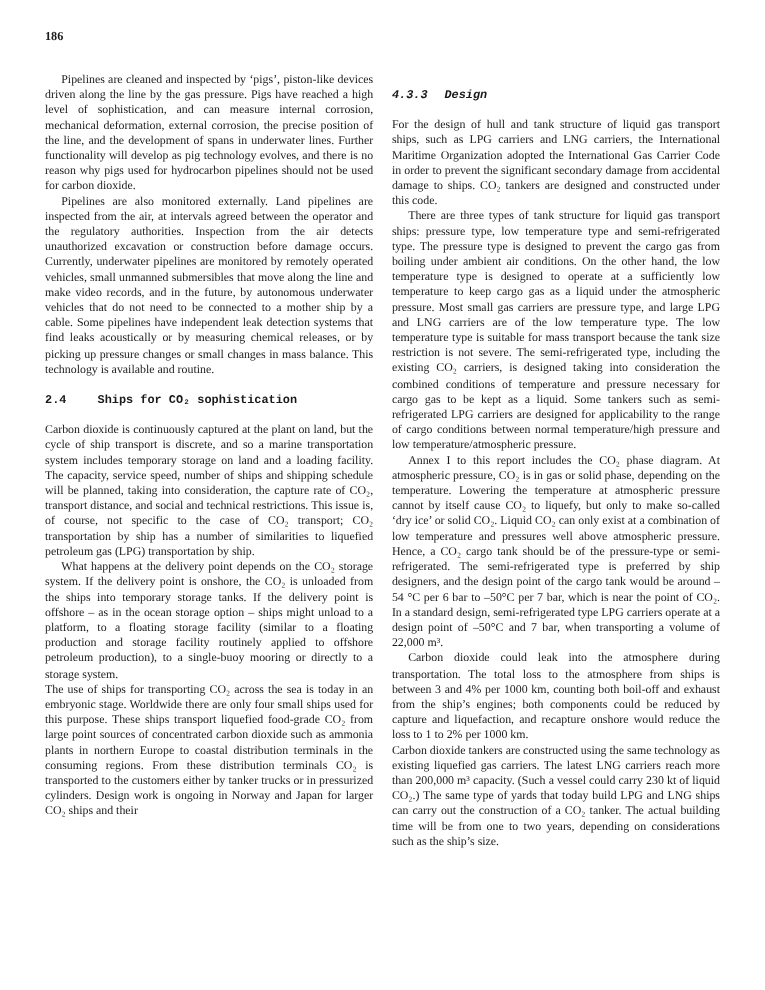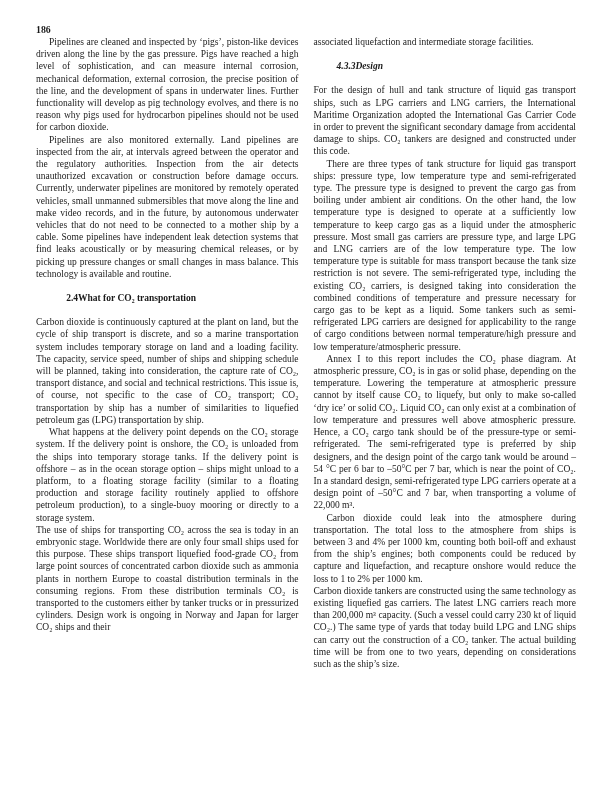--- a/index.html
+++ b/index.html
@@ -17,20 +17,21 @@
     font-family: "Liberation Serif", "DejaVu Serif", serif;
     color: #1a1a1a;
     overflow: hidden;
   }
   .page-header {
     display: flex;
     justify-content: space-between;
     align-items: baseline;
     font-size: 9.8px;
     line-height: 12px;
+    margin-bottom: 22px;
   }
   .page-number {
     font-weight: bold;
   }
   .running-title {
     font-style: italic;
   }
   .columns {
     display: flex;
     gap: 15px;
@@ -44,21 +45,22 @@
   .para {
     margin: 0;
   }
   .para.indent {
     text-indent: 13px;
   }
   .heading {
     display: flex;
     font-weight: bold;
     margin: 12px 0 12px 0;
-    text-align: right;
+    text-align: left;
+    font-family: Liberation Mono, monospace;
   }
   .heading .sec-num {
     width: 42px;
     flex: 0 0 42px;
   }
   .heading.italic .sec-num,
   .heading.italic .sec-title {
     font-style: italic;
   }
 </style>
@@ -72,33 +74,32 @@
   </div>
 
   <div class="columns">
 
     <div class="col">
       <p class="para indent">Pipelines are cleaned and inspected by ‘pigs’, piston-like devices driven along the line by the gas pressure. Pigs have reached a high level of sophistication, and can measure internal corrosion, mechanical deformation, external corrosion, the precise position of the line, and the development of spans in underwater lines. Further functionality will develop as pig technology evolves, and there is no reason why pigs used for hydrocarbon pipelines should not be used for carbon dioxide.</p>
       <p class="para indent">Pipelines are also monitored externally. Land pipelines are inspected from the air, at intervals agreed between the operator and the regulatory authorities. Inspection from the air detects unauthorized excavation or construction before damage occurs. Currently, underwater pipelines are monitored by remotely operated vehicles, small unmanned submersibles that move along the line and make video records, and in the future, by autonomous underwater vehicles that do not need to be connected to a mother ship by a cable. Some pipelines have independent leak detection systems that find leaks acoustically or by measuring chemical releases, or by picking up pressure changes or small changes in mass balance. This technology is available and routine.</p>
 
       <div class="heading">
         <span class="sec-num">2.4</span>
-        <span class="sec-title">What for CO₂ transportation</span>
+        <span class="sec-title">Ships for CO₂ sophistication</span>
       </div>
 
 
       <p class="para">Carbon dioxide is continuously captured at the plant on land, but the cycle of ship transport is discrete, and so a marine transportation system includes temporary storage on land and a loading facility. The capacity, service speed, number of ships and shipping schedule will be planned, taking into consideration, the capture rate of CO₂, transport distance, and social and technical restrictions. This issue is, of course, not specific to the case of CO₂ transport; CO₂ transportation by ship has a number of similarities to liquefied petroleum gas (LPG) transportation by ship.</p>
       <p class="para indent">What happens at the delivery point depends on the CO₂ storage system. If the delivery point is onshore, the CO₂ is unloaded from the ships into temporary storage tanks. If the delivery point is offshore – as in the ocean storage option – ships might unload to a platform, to a floating storage facility (similar to a floating production and storage facility routinely applied to offshore petroleum production), to a single-buoy mooring or directly to a storage system.</p>
 
 
       <p class="para">The use of ships for transporting CO₂ across the sea is today in an embryonic stage. Worldwide there are only four small ships used for this purpose. These ships transport liquefied food-grade CO₂ from large point sources of concentrated carbon dioxide such as ammonia plants in northern Europe to coastal distribution terminals in the consuming regions. From these distribution terminals CO₂ is transported to the customers either by tanker trucks or in pressurized cylinders. Design work is ongoing in Norway and Japan for larger CO₂ ships and their</p>
     </div>
 
     <div class="col">
-      <p class="para">associated liquefaction and intermediate storage facilities.</p>
 
       <div class="heading italic">
         <span class="sec-num">4.3.3</span>
         <span class="sec-title">Design</span>
       </div>
 
       <p class="para">For the design of hull and tank structure of liquid gas transport ships, such as LPG carriers and LNG carriers, the International Maritime Organization adopted the International Gas Carrier Code in order to prevent the significant secondary damage from accidental damage to ships. CO₂ tankers are designed and constructed under this code.</p>
       <p class="para indent">There are three types of tank structure for liquid gas transport ships: pressure type, low temperature type and semi-refrigerated type. The pressure type is designed to prevent the cargo gas from boiling under ambient air conditions. On the other hand, the low temperature type is designed to operate at a sufficiently low temperature to keep cargo gas as a liquid under the atmospheric pressure. Most small gas carriers are pressure type, and large LPG and LNG carriers are of the low temperature type. The low temperature type is suitable for mass transport because the tank size restriction is not severe. The semi-refrigerated type, including the existing CO₂ carriers, is designed taking into consideration the combined conditions of temperature and pressure necessary for cargo gas to be kept as a liquid. Some tankers such as semi-refrigerated LPG carriers are designed for applicability to the range of cargo conditions between normal temperature/high pressure and low temperature/atmospheric pressure.</p>
       <p class="para indent">Annex I to this report includes the CO₂ phase diagram. At atmospheric pressure, CO₂ is in gas or solid phase, depending on the temperature. Lowering the temperature at atmospheric pressure cannot by itself cause CO₂ to liquefy, but only to make so-called ‘dry ice’ or solid CO₂. Liquid CO₂ can only exist at a combination of low temperature and pressures well above atmospheric pressure. Hence, a CO₂ cargo tank should be of the pressure-type or semi-refrigerated. The semi-refrigerated type is preferred by ship designers, and the design point of the cargo tank would be around –54 °C per 6 bar to –50°C per 7 bar, which is near the point of CO₂. In a standard design, semi-refrigerated type LPG carriers operate at a design point of –50°C and 7 bar, when transporting a volume of 22,000 m³.</p>
       <p class="para indent">Carbon dioxide could leak into the atmosphere during transportation. The total loss to the atmosphere from ships is between 3 and 4% per 1000 km, counting both boil-off and exhaust from the ship’s engines; both components could be reduced by capture and liquefaction, and recapture onshore would reduce the loss to 1 to 2% per 1000 km.</p>

